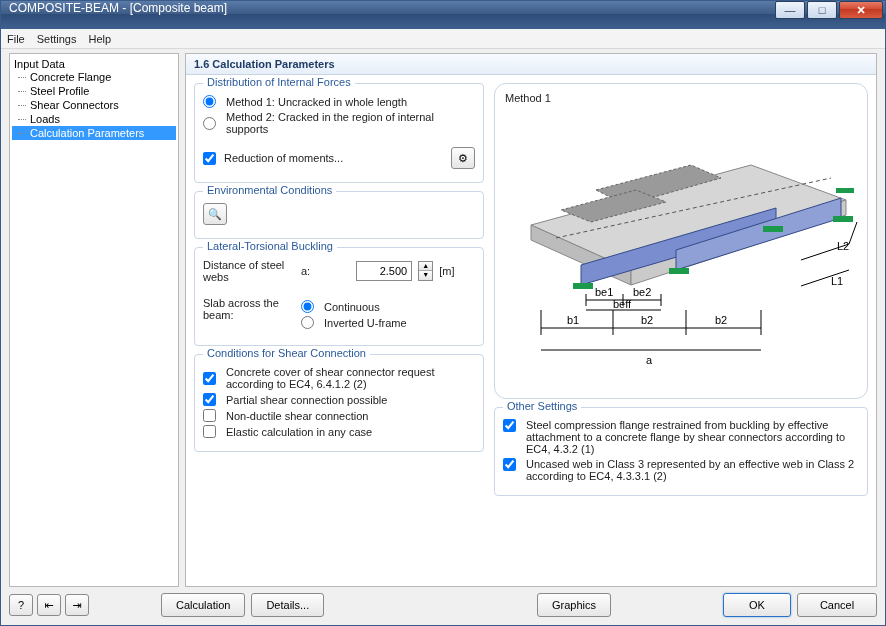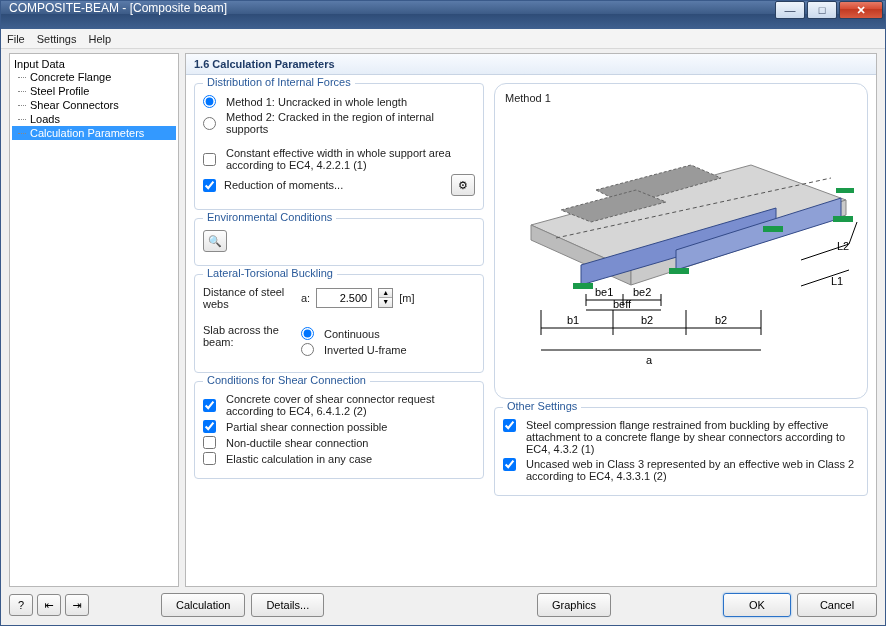--- a/index.html
+++ b/index.html
@@ -24,21 +24,21 @@
 .panel-body { flex:1; display:flex; gap:10px; padding:8px; min-height:0;}
 .col { display:flex; flex-direction:column; gap:8px; }
 .col.left { width: 290px;} .col.right { flex:1; }
 .group { border:1px solid #cad6e6; border-radius:4px; padding:8px 8px 10px 8px; position:relative;}
 .group .legend { position:absolute; top:-8px; left:8px; background:#fff; padding:0 4px; color:#2a5a9a; font-weight:normal;}
 .row { display:flex; align-items:center; gap:6px; margin:3px 0;}
 input[type=radio],input[type=checkbox]{ margin:0 4px 0 0;}
 .lbl { color:#222; }
 .btn-s { width:24px; height:22px; border:1px solid #8a8a8a; border-radius:3px; background:linear-gradient(#fdfdfd,#e6e6e6); display:flex; align-items:center; justify-content:center;}
 select,.txt-in { height:20px; border:1px solid #8a8a8a; background:#fff; padding:0 4px;}
-.txt-in { width:56px; text-align:right;}
+.txt-in { width:56px; text-align:right;margin-left:40px;}
 .spin { display:inline-flex; flex-direction:column; border:1px solid #8a8a8a;}
 .spin div{width:13px;height:9px;background:linear-gradient(#fdfdfd,#e6e6e6);border-bottom:1px solid #aaa;font-size:7px;line-height:7px;text-align:center;}
 .spin div:last-child{border-bottom:none;}
 .diagram-box { border:1px solid #cad6e6; border-radius:12px; padding:6px; flex: 0 0 auto;}
 .diagram-title { color:#222; margin:2px 0 6px 4px;}
 .diagram { width:100%; height:280px; background:#fff;}
 .footer { display:flex; align-items:center; padding:6px 0 0 0; gap:6px;}
 .btn { height:24px; padding:0 14px; border:1px solid #8a8a8a; border-radius:3px; background:linear-gradient(#fdfdfd,#e6e6e6);}
 .btn.primary{ border:1.5px solid #2a72c8; box-shadow:0 0 2px #6aa8e8;}
 .footer .spacer{flex:1;}
@@ -82,24 +82,20 @@
               <span class="legend">Distribution of Internal Forces</span>
               <label class="row">
                   <input type="radio" name="m" checked="" style="">
                   <span class="lbl">Method 1: Uncracked in whole length</span>
                 </label>
               <label class="row">
                   <input type="radio" name="m" style="">
                   <span class="lbl">Method 2: Cracked in the region of internal supports</span>
                 </label>
               <div style="height:6px"></div>
-              <label class="row">
-                  <input type="checkbox" style="">
-                  <span class="lbl">Constant effective width in whole support area according to EC4, 4.2.2.1 (1)</span>
-                </label>
               <div class="row" style="justify-content:space-between;">
                 <label style="display:flex;align-items:center;gap:4px;">
                     <input type="checkbox" checked="" style="">
                     <span class="lbl">Reduction of moments...</span>
                   </label>
                 <div class="btn-s">
                     <span>⚙</span>
                   </div>
               </div>
             </div>

